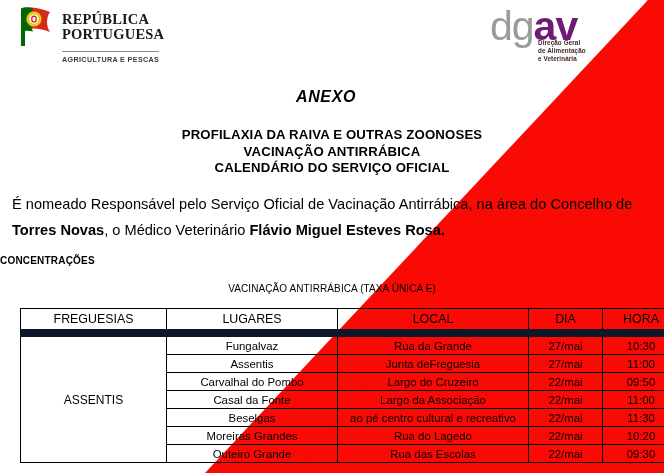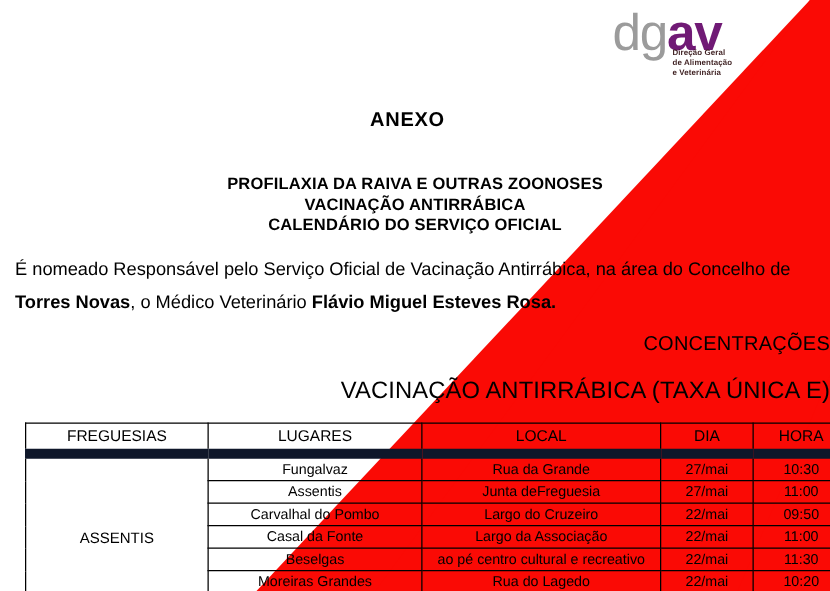--- a/index.html
+++ b/index.html
@@ -113,55 +113,56 @@
     letter-spacing: 0.1px;
   }
 
   
   .t-anexo {
     text-align: center;
     font-size: 16px;
     font-weight: bold;
     margin: 16px 12px 0 0;
     letter-spacing: 0.6px;
+    font-style: italic;
   }
   .t-block {
     text-align: center;
     font-size: 13.2px;
     font-weight: bold;
     line-height: 17px;
-    margin-top: 32px;
+    margin-top: 20px;
     letter-spacing: 0.15px;
   }
   .t-cal {
     text-align: center;
     font-size: 13.2px;
     font-weight: bold;
     letter-spacing: 0.15px;
   }
 
   
   .para {
     margin: 16px 12px 0 12px;
     font-size: 14.6px;
     line-height: 26px;
     text-align: left;
   }
   .para b { font-weight: bold; }
 
   .t-conc {
-    text-align: right;
-    font-size: 16px;
-    font-weight: normal;
+    text-align: left;
+    font-size: 10px;
+    font-weight: bold;
     margin-top: 12px;
     letter-spacing: 0.2px;
   }
   .t-vac {
-    text-align: right;
-    font-size: 19px;
+    text-align: center;
+    font-size: 10px;
     margin-top: 17px;
     letter-spacing: 0.1px;
   }
 
   
   .tbl-wrap {
     margin: 14px 0 0 20px;
     width: 636px;
   }
   table.cal {
@@ -199,20 +200,41 @@
 
   <svg id="red-band" viewBox="0 0 664 473" width="664" height="473" preserveAspectRatio="none">
     <polygon points="648,0 664,0 664,473 583,473 300,473 205,473" fill="#fa0a05"></polygon>
     <polygon points="648,0 664,0 664,300 590,473 300,473" fill="#fa0a05"></polygon>
   </svg>
 
   <div id="content">
 
     <div class="header">
 
+      <div class="rp-logo">
+        <div class="rp-top">
+          <svg class="rp-flag" viewBox="0 0 38 42">
+            <path d="M6 2 C 16 0, 26 3, 34 6 C 30 12, 30 20, 34 26
+                     C 26 23, 16 21, 9 24 L 9 40 L 5 40 L 5 3 Z" fill="#d42a1e"></path>
+            <path d="M6 2 C 10 1.2, 14 1.4, 17 2.2
+                     C 14 10, 14 19, 17 25.6
+                     C 13.6 24.8, 11 24.6, 9 25 L 9 40 L 5 40 L 5 3 Z" fill="#006600"></path>
+            <circle cx="18" cy="13" r="7.6" fill="#ffd400" stroke="#b08000" stroke-width="0.6"></circle>
+            <circle cx="18" cy="13" r="5.2" fill="#ffffff" stroke="#b08000" stroke-width="0.5"></circle>
+            <rect x="15.2" y="9.6" width="5.6" height="7" rx="2.6" fill="#d42a1e"></rect>
+            <rect x="16.6" y="11" width="2.8" height="4.2" rx="1.3" fill="#ffffff"></rect>
+          </svg>
+          <div class="rp-words">
+            <div>REPÚBLICA</div>
+            <div>PORTUGUESA</div>
+          </div>
+        </div>
+        <div class="rp-rule"></div>
+        <div class="rp-sub">AGRICULTURA E PESCAS</div>
+      </div>
 
       <div class="dgav-logo">
         <div class="dgav-word"><span class="dg-part">dg</span><span class="av-part">av</span></div>
         <div class="dgav-sub">
           <div>Direção Geral</div>
           <div>de Alimentação</div>
           <div>e Veterinária</div>
         </div>
       </div>
 

